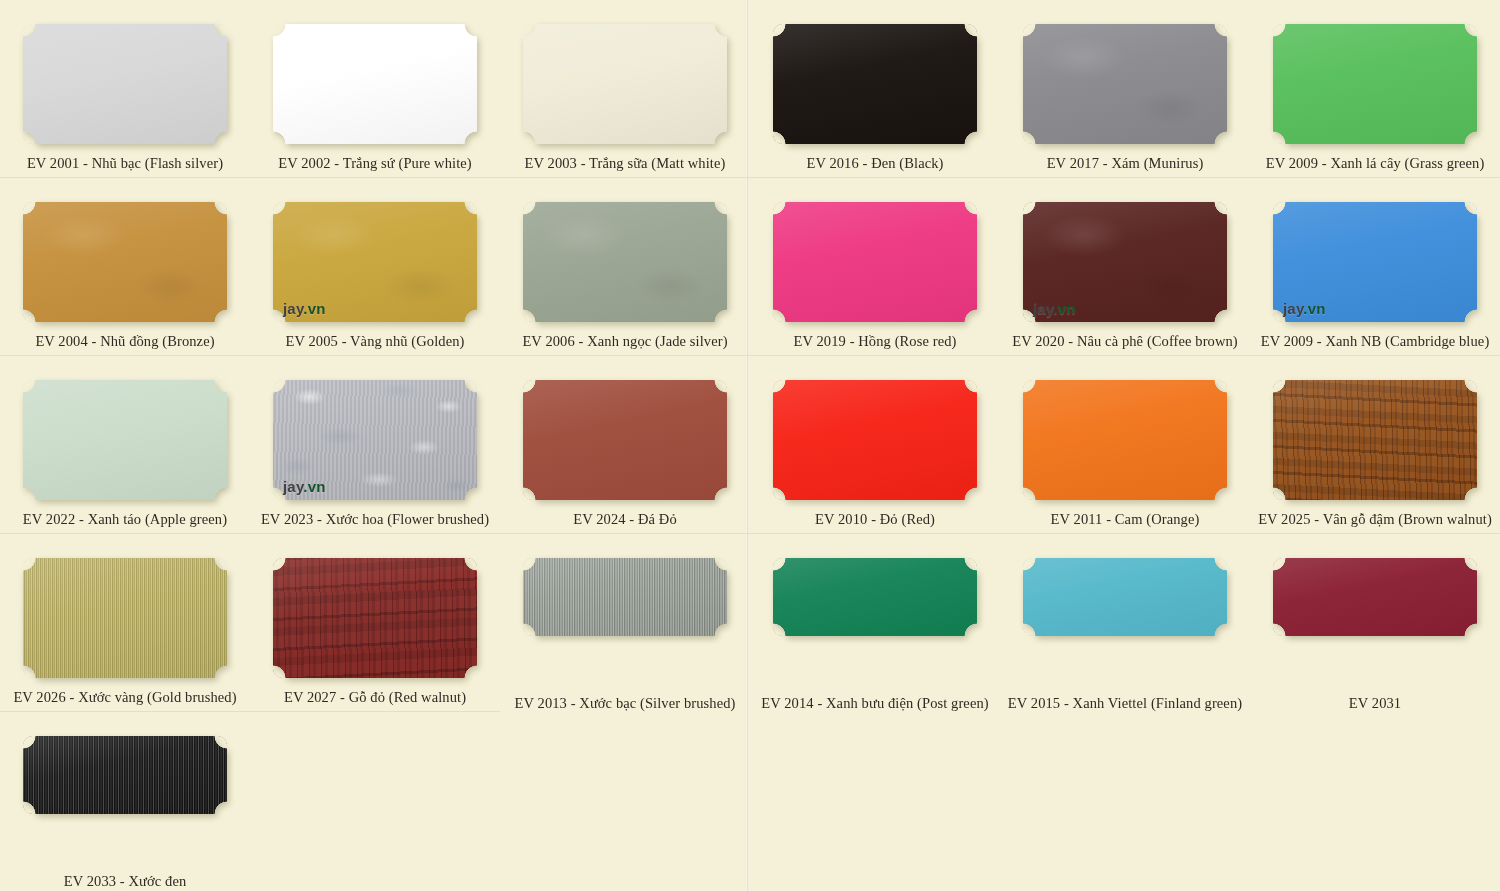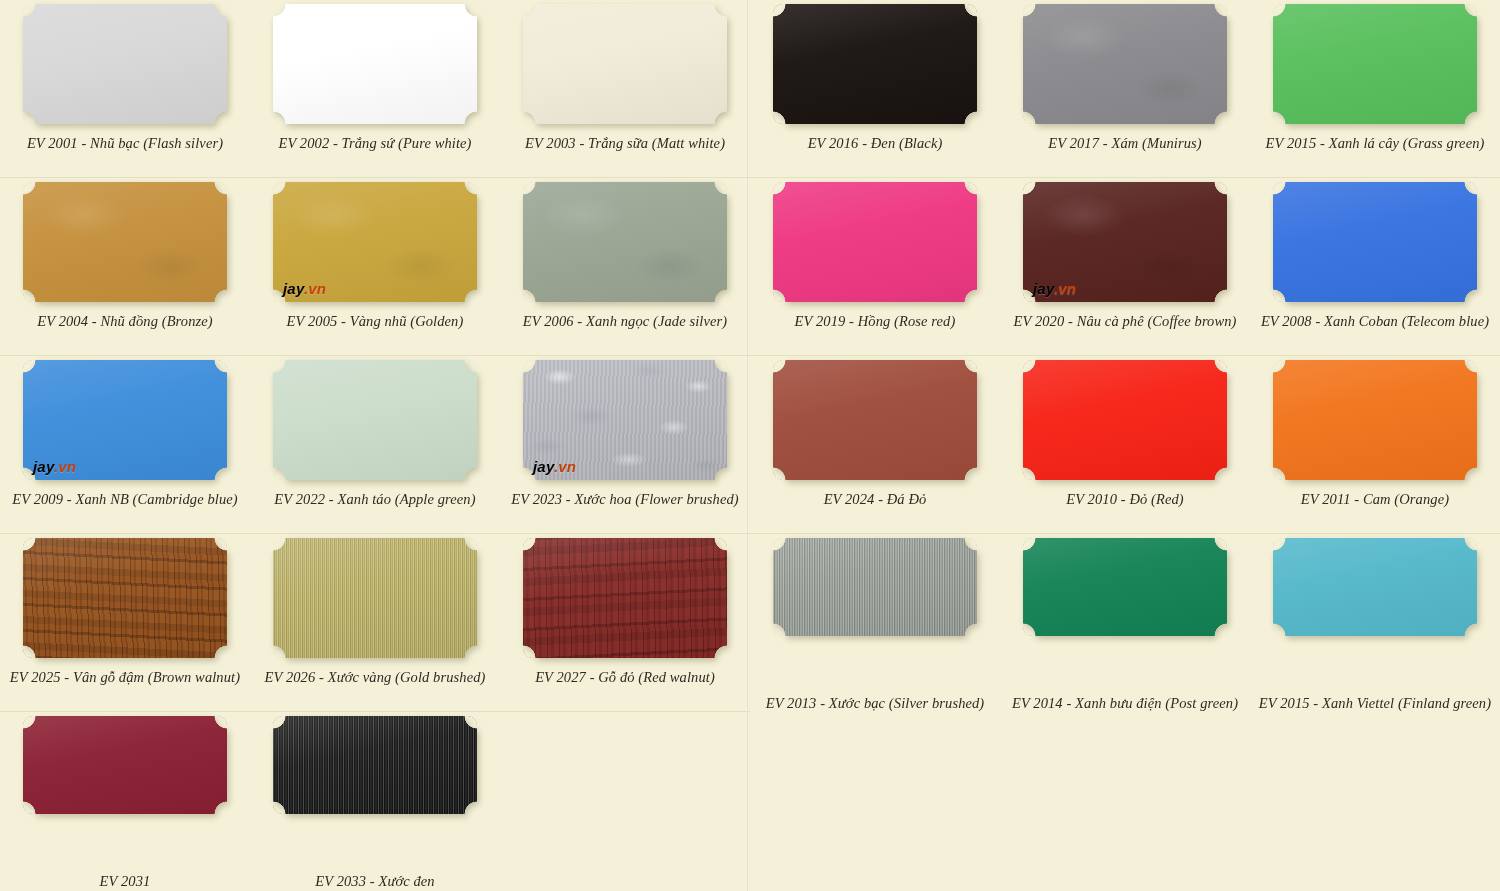--- a/index.html
+++ b/index.html
@@ -43,23 +43,22 @@
     grid-auto-rows: 178px;
     width: 1500px;
   }
 
   .cell {
     position: relative;
     display: flex;
     flex-direction: column;
     align-items: center;
     justify-content: flex-start;
-    padding-top: 4px;
+    padding-top: 24px;
     border-bottom: 1px solid #e3dfc0;
-    font-style: italic;
   }
   .cell.last-row { border-bottom: none; gap: 48px; }
   .cell.empty { border-bottom: none; }
 
   
   .swatch-wrap {
     position: relative;
     width: 204px;
     height: 120px;
     filter: drop-shadow(2px 3px 3px rgba(120,115,80,0.40));
@@ -212,22 +211,22 @@
     left: 10px;
     bottom: 5px;
     z-index: 3;
     font-family: "Liberation Sans", "DejaVu Sans", sans-serif;
     font-weight: bold;
     font-size: 15px;
     letter-spacing: .2px;
     pointer-events: none;
     text-shadow: 0 1px 1px rgba(255,255,255,0.22);
   }
-  .watermark .w-jay { color: #000000; }
-  .watermark .w-vn  { color: #c2410c; }
+  .watermark .w-jay { color: #404040; }
+  .watermark .w-vn  { color: #14532d; }
 
   
   .caption {
     margin-top: 11px;
     font-size: 14.5px;
     color: #2c2a22;
     text-align: center;
     white-space: nowrap;
     letter-spacing: .1px;
   }
@@ -284,21 +283,21 @@
         </div>
         <div class="caption">EV 2017 - Xám (Munirus)</div>
       </div>
       <div class="cell">
         <div class="swatch-wrap">
           <div class="swatch">
             <div class="tint" style="background: rgb(87, 191, 91);"></div>
             <div class="sheen"></div>
           </div>
         </div>
-        <div class="caption">EV 2015 - Xanh lá cây (Grass green)</div>
+        <div class="caption">EV 2009 - Xanh lá cây (Grass green)</div>
       </div>
       <div class="cell">
         <div class="swatch-wrap">
           <div class="swatch">
             <div class="tint" style="background: rgb(197, 144, 60);"></div>
             <div class="tex tex-soft-noise"></div>
             <div class="sheen"></div>
           </div>
         </div>
         <div class="caption">EV 2004 - Nhũ đồng (Bronze)</div>
@@ -336,29 +335,20 @@
       <div class="cell">
         <div class="swatch-wrap">
           <div class="swatch">
             <div class="tint" style="background: rgb(87, 34, 31);"></div>
             <div class="tex tex-soft-noise"></div>
             <div class="sheen"></div>
           </div>
           <div class="watermark"><span class="w-jay">jay</span><span class="w-vn">.vn</span></div>
         </div>
         <div class="caption">EV 2020 -  Nâu cà phê (Coffee brown)</div>
-      </div>
-      <div class="cell">
-        <div class="swatch-wrap">
-          <div class="swatch">
-            <div class="tint" style="background: rgb(54, 114, 224);"></div>
-            <div class="sheen"></div>
-          </div>
-        </div>
-        <div class="caption">EV 2008 - Xanh Coban (Telecom blue)</div>
       </div>
       <div class="cell">
         <div class="swatch-wrap">
           <div class="swatch">
             <div class="tint" style="background: rgb(61, 141, 219);"></div>
             <div class="sheen"></div>
           </div>
           <div class="watermark"><span class="w-jay">jay</span><span class="w-vn">.vn</span></div>
         </div>
         <div class="caption">EV 2009 - Xanh NB (Cambridge blue)</div>

